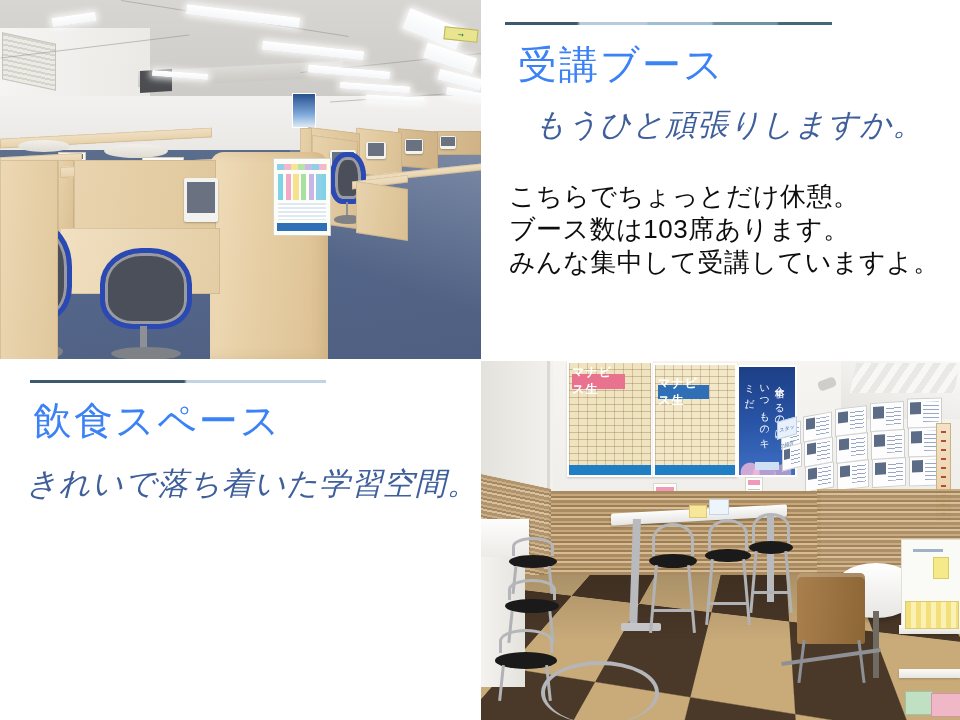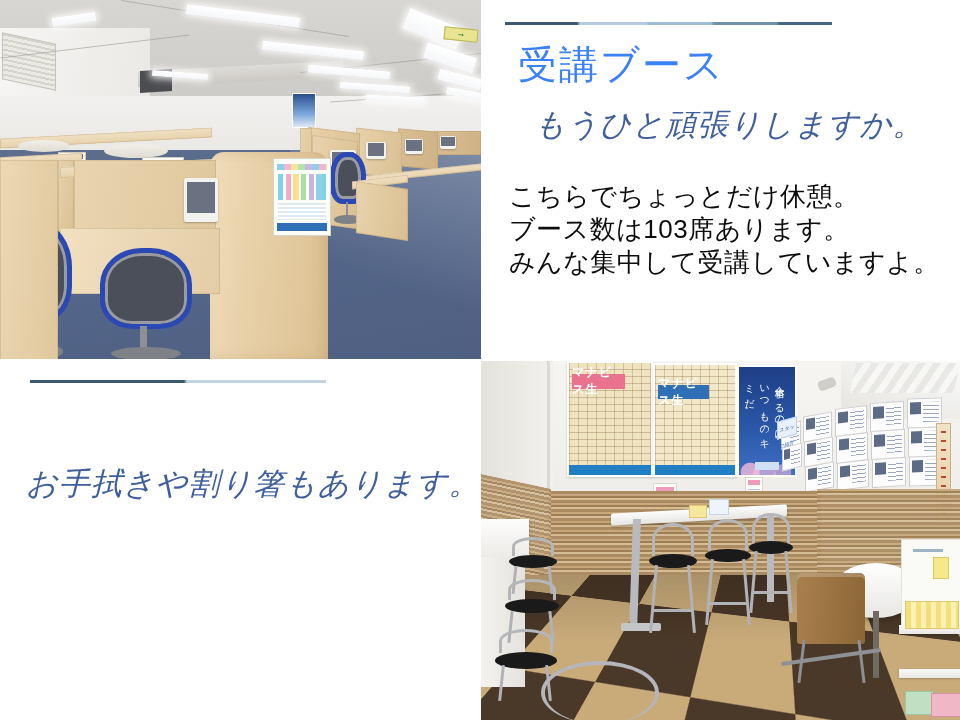--- a/index.html
+++ b/index.html
@@ -270,21 +270,22 @@
     <div class="rule" id="rule-booths"></div>
     <div class="h-title" id="title-booths">受講ブース</div>
     <div class="h-script" id="script-booths">もうひと頑張りしますか。</div>
     <div class="body-text" id="body-booths">こちらでちょっとだけ休憩。
 ブース数は103席あります。
 みんな集中して受講していますよ。</div>
   </div>
 
   <div class="panel" id="panel-dining">
     <div class="rule" id="rule-dining"></div>
-    <div class="h-script" id="script-dining">お手拭きや割り箸もあります。</div>
+    <div class="h-title" id="title-dining">飲食スペース</div>
+    <div class="h-script" id="script-dining">きれいで落ち着いた学習空間。</div>
   </div>
 
   <div class="photo" id="photo-dining">
     <div class="d-wallupper"></div>
     <div class="d-ceilR"></div>
     <div class="d-ceil-tile"></div>
     <div class="d-wallleft"></div>
     <div class="d-corner"></div>
 
     <div class="poster" style="left:86px;top:0;width:82px;height:112px;background:#f0e3c0;">

